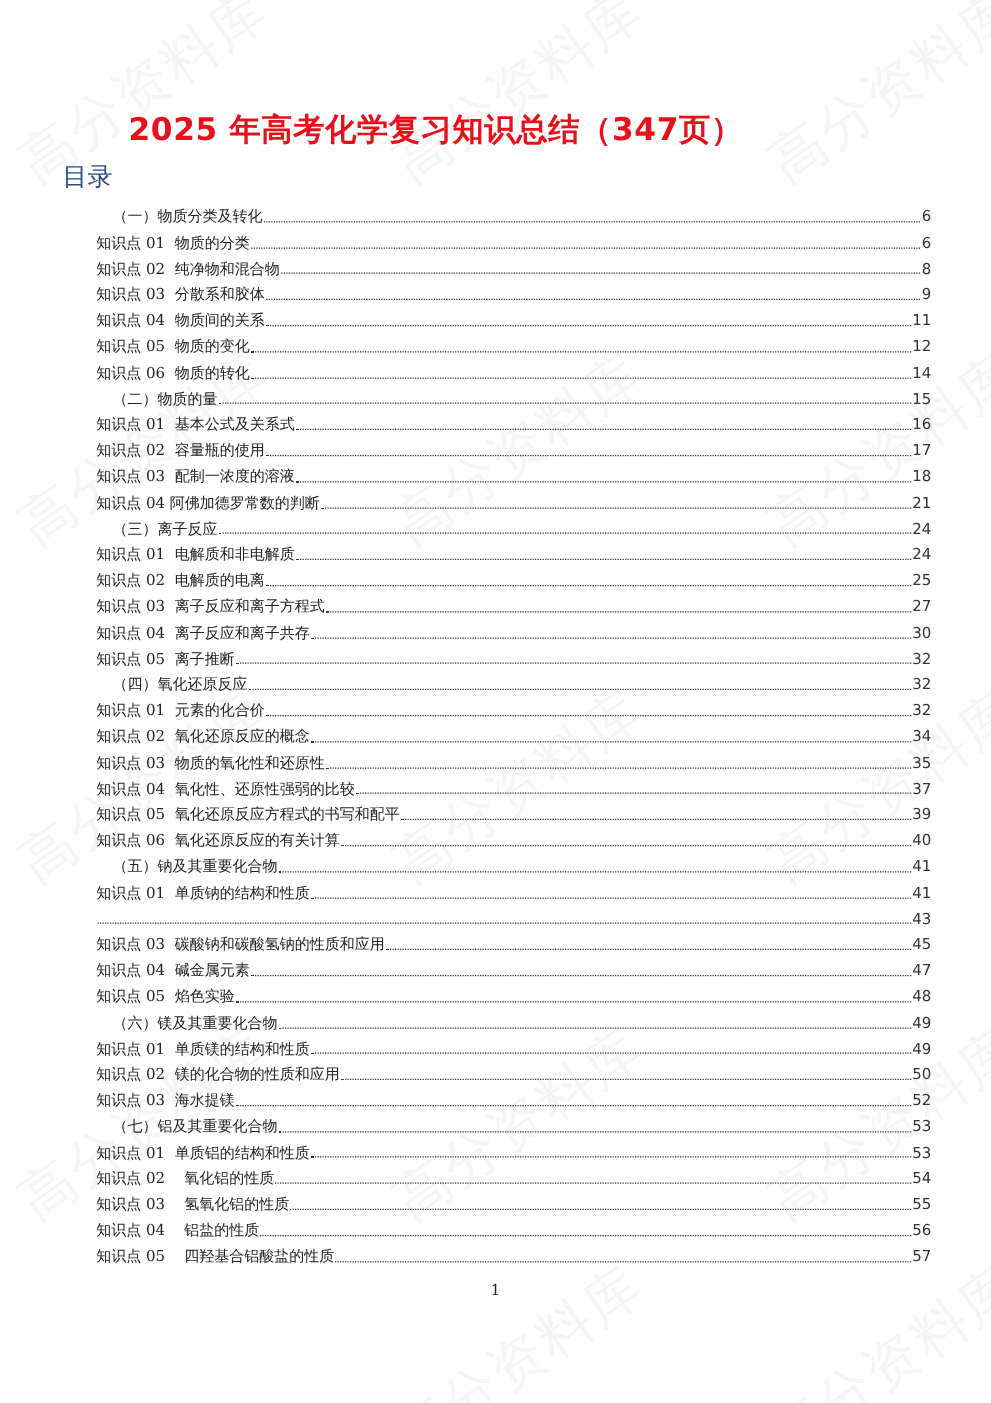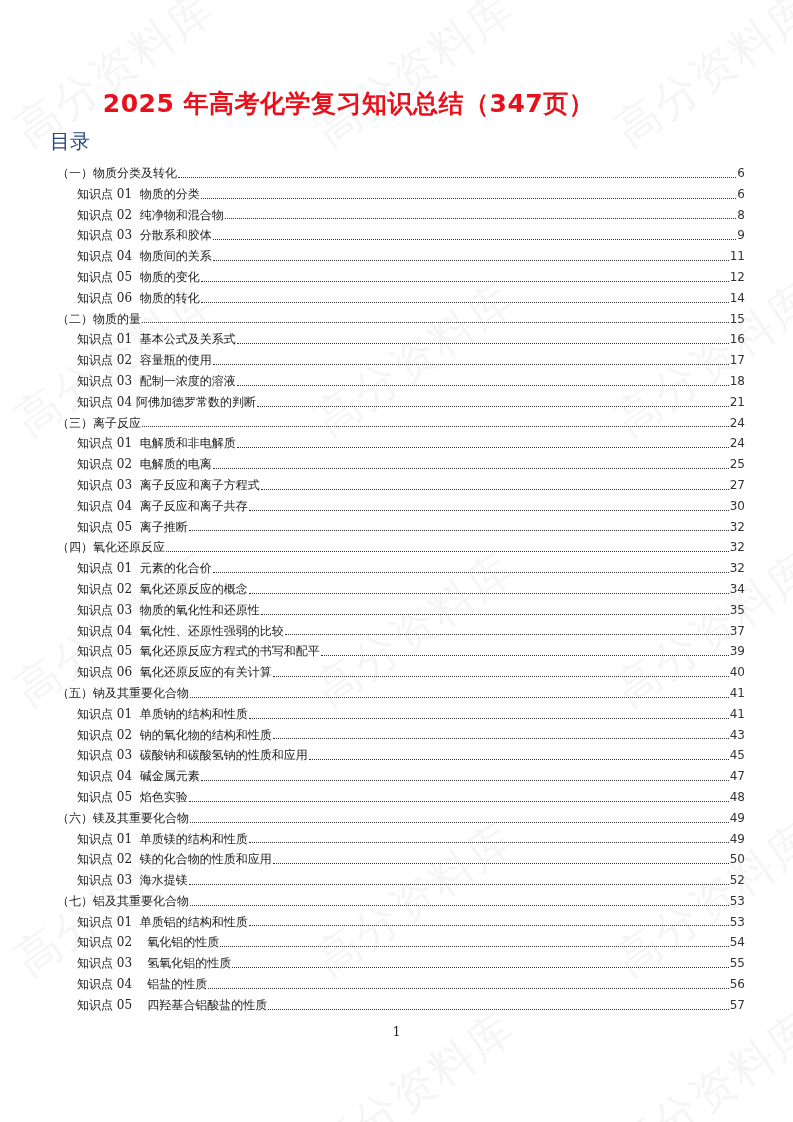--- a/index.html
+++ b/index.html
@@ -9,21 +9,21 @@
   .wm { position:absolute; font-family:"DejaVu Sans",sans-serif; font-size:44px;
         color:rgba(200,200,200,0.18); transform:rotate(-35deg); white-space:nowrap; letter-spacing:2px; }
   .title { position:absolute; top:70px; left:0; width:697px; text-align:center;
            font-family:"DejaVu Sans","Liberation Sans",sans-serif; font-weight:bold;
            font-size:25px; color:#e8101a; z-index:1; letter-spacing:0.5px; }
   .toc-heading { position:absolute; top:128px; left:50px; font-family:Liberation Serif, serif;
                  font-size:20px; color:#2a4a80; z-index:1; }
   .toc { position:absolute; top:163px; left:0; width:793px; z-index:1; }
   .row { position:relative; height:20.8px; display:flex; align-items:center;
          font-size:12px; line-height:20.8px; }
-  .row.section { padding-left:57px; }
+  .row.section { padding-left:90px; }
   .row.item { padding-left:77px; }
   .row .label { white-space:pre; background:#fff0; }
   .row .leader { flex:1; height:1px; margin:0 1px; align-self:flex-end; margin-bottom:6px;
                  border-bottom:1.2px dotted #333; }
   .row .page { font-family:"DejaVu Sans","Liberation Sans",sans-serif; font-size:12px;
                width:auto; text-align:right; margin-right:48px; color:#333; }
   .page-number { position:absolute; top:1025px; left:0; width:793px; text-align:center;
                  font-size:12px; color:#222; z-index:1; }
 </style>
 </head>
@@ -180,21 +180,20 @@
       <span class="label">（五）钠及其重要化合物</span>
       <span class="leader"></span>
       <span class="page">41</span>
     </div>
     <div class="row item">
       <span class="label">知识点 01  单质钠的结构和性质</span>
       <span class="leader"></span>
       <span class="page">41</span>
     </div>
     <div class="row item">
-      <span class="label">知识点 02  钠的氧化物的结构和性质</span>
       <span class="leader"></span>
       <span class="page">43</span>
     </div>
     <div class="row item">
       <span class="label">知识点 03  碳酸钠和碳酸氢钠的性质和应用</span>
       <span class="leader"></span>
       <span class="page">45</span>
     </div>
     <div class="row item">
       <span class="label">知识点 04  碱金属元素</span>

